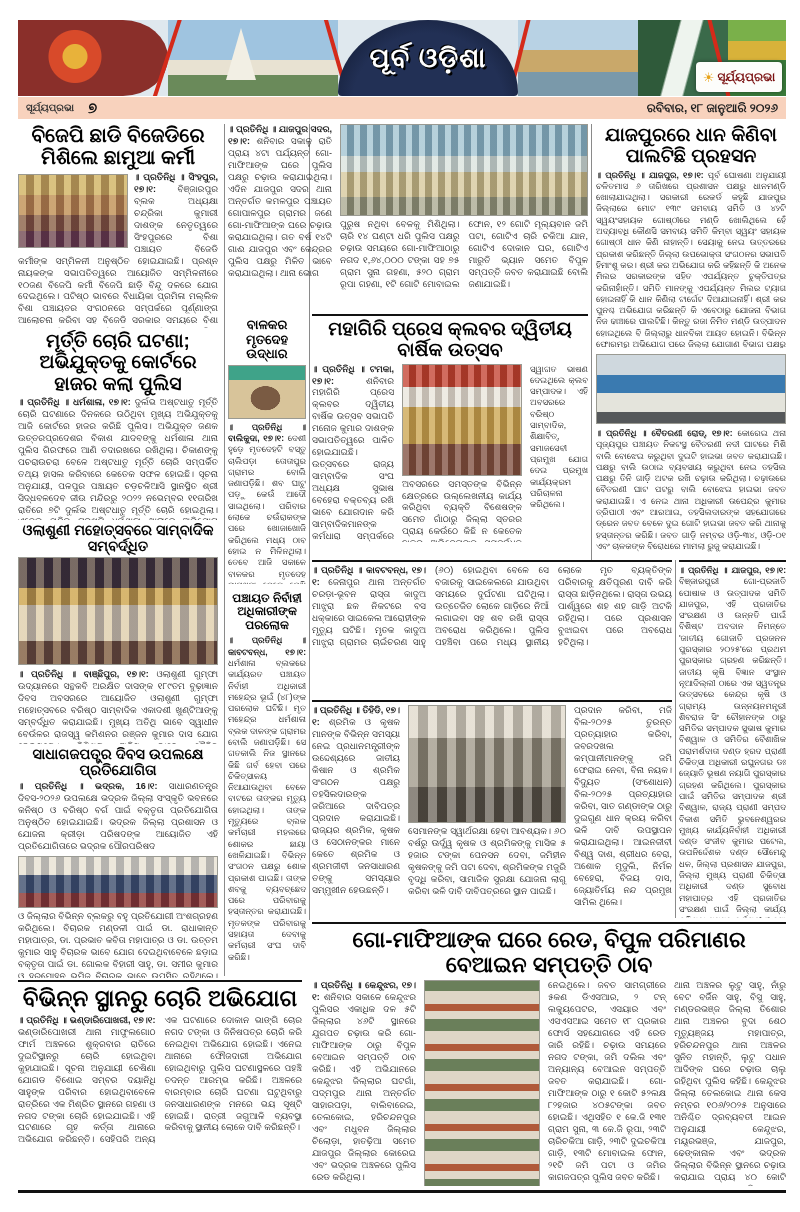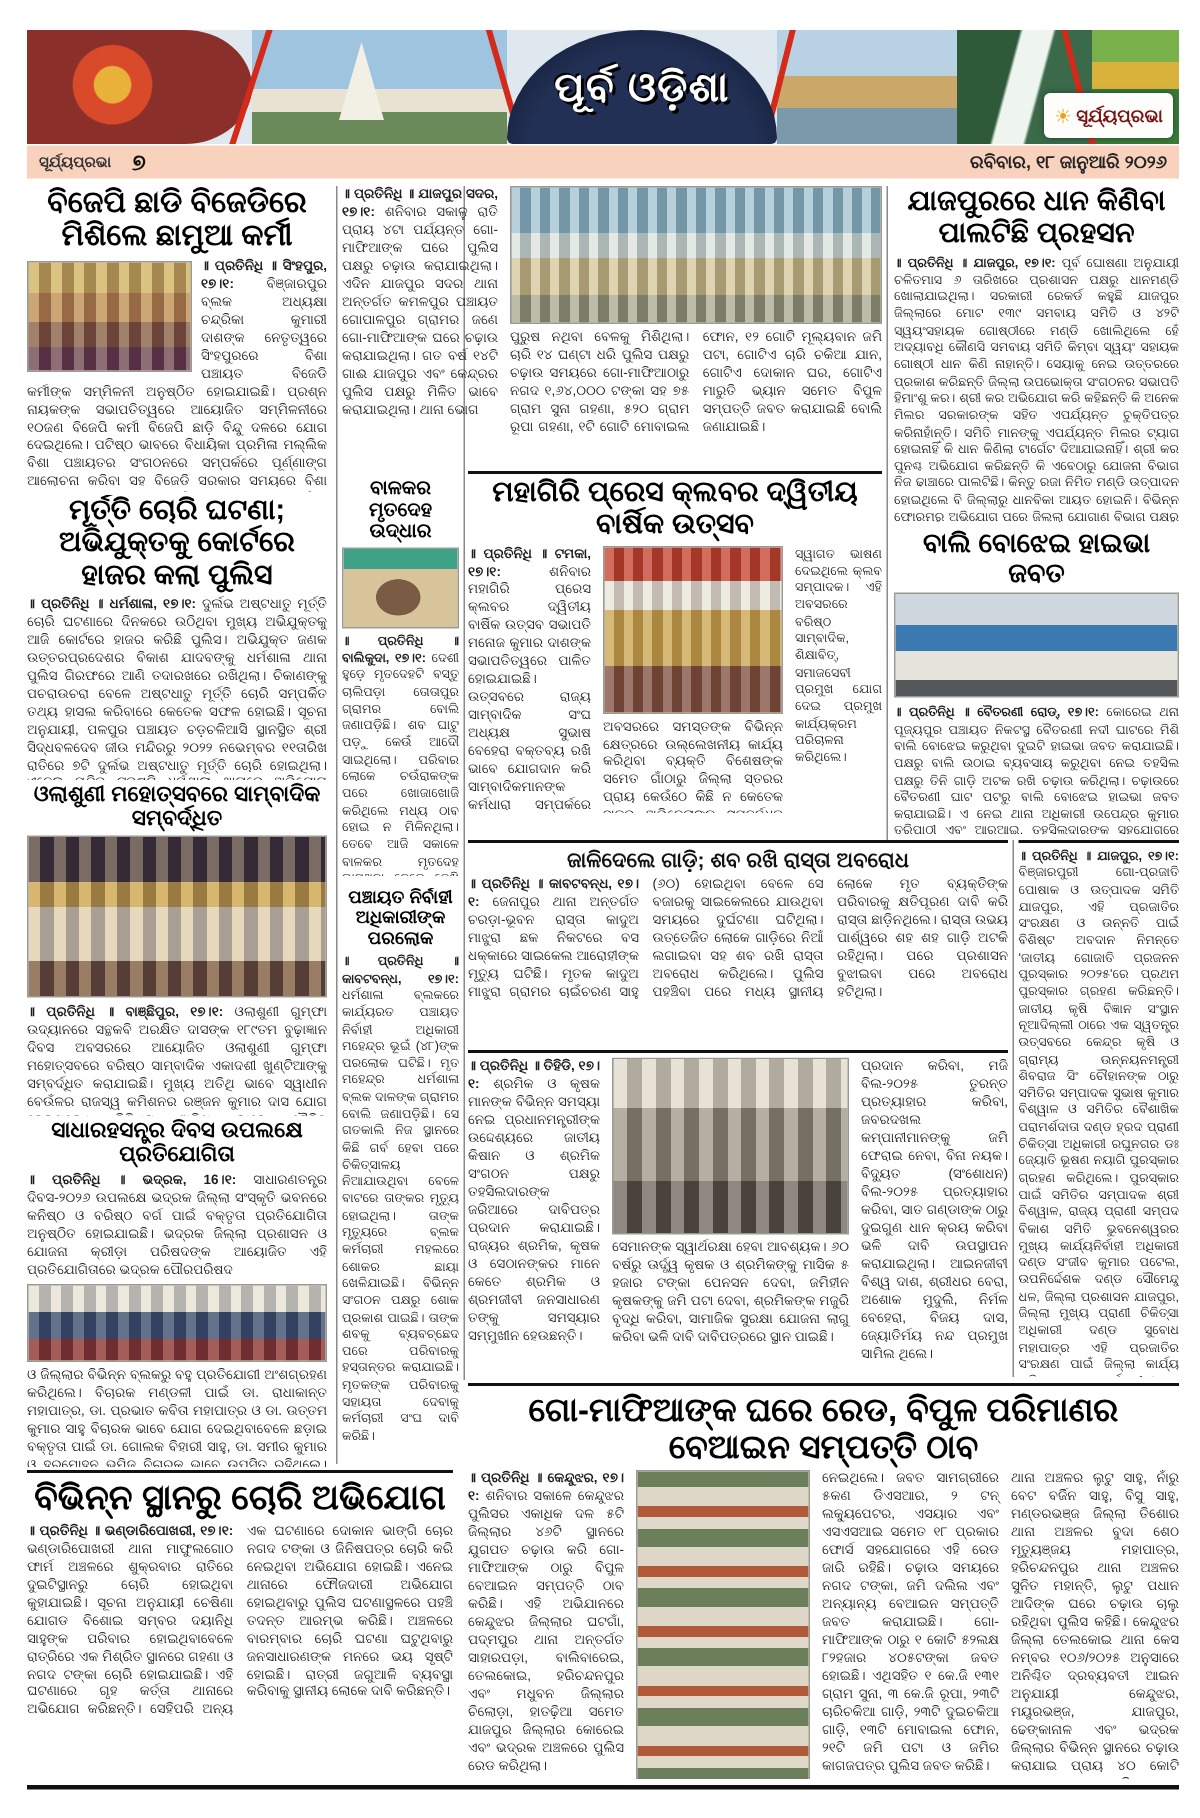--- a/index.html
+++ b/index.html
@@ -133,21 +133,21 @@
     <p class="bd"><b class="dl">॥ ପ୍ରତିନିଧି ॥ ଧର୍ମଶାଳା, ୧୭।୧:</b> <span>ଦୁର୍ଲଭ ଅଷ୍ଟଧାତୁ ମୂର୍ତ୍ତି ଚୋରି ଘଟଣାରେ ଦିନକରେ ଉଠିଥିବା ମୁଖ୍ୟ ଅଭିଯୁକ୍ତକୁ ଆଜି କୋର୍ଟରେ ହାଜର କରିଛି ପୁଲିସ। ଅଭିଯୁକ୍ତ ଜଣକ ଉତ୍ତରପ୍ରଦେଶର ବିକାଶ ଯାଦବଙ୍କୁ ଧର୍ମଶାଳା ଥାନା ପୁଲିସ ଗିରଫରେ ଆଣି ତଦାରଖରେ ରଖିଥିଲା। ଚିକାଣଙ୍କୁ ପଚରାଉଚରା ବେଳେ ଅଷ୍ଟଧାତୁ ମୂର୍ତ୍ତି ଚୋରି ସମ୍ପର୍କିତ ତଥ୍ୟ ହାସଲ କରିବାରେ କେତେକ ସଫଳ ହୋଇଛି। ସୂଚନା ଅନୁଯାୟୀ, ପଳପୁର ପଞ୍ଚାୟତ ଚଡ଼ଚଳିଆସି ସ୍ଥାନସ୍ଥିତ ଶ୍ରୀ ସିଦ୍ଧବଳଦେବ ଜୀଉ ମନ୍ଦିରରୁ ୨୦୨୨ ନଭେମ୍ବର ୧୧ତାରିଖ ରାତିରେ ୭ଟି ଦୁର୍ଲଭ ଅଷ୍ଟଧାତୁ ମୂର୍ତ୍ତି ଚୋରି ହୋଇଥିଲା। ଏନେଇ ମନ୍ଦିର ଟ୍ରଷ୍ଟି ଧର୍ମଶାଳା ଥାନାରେ ଅଭିଯୋଗ କରିଥିଲେ। ଧର୍ମଶାଳା ପୁଲିସ ଏନେଇ ୬୦୧/୨୨ରେ ଏକ ମାମଲା ରୁଜୁ କରି ଘଟନା ତଦନ୍ତ କରି ଦୃଢ ହୋଇ ଚଳିଥିଲା। ତେବେ କିଛି ଦିନ ତଳେ ଉତ୍ତରପ୍ରଦେଶରୁ ପୁଲିସ ବିକାଶଙ୍କୁ ଗିରଫ କରିବାରେ ସମର୍ଥ ହୋଇଥିଲା।</span></p>
   </div>
 
   <div class="art" style="left:18px;top:522px;width:200px;height:222px;">
     <h2 class="hl" style="font-size:14.5px;">ଓଲାଶୁଣୀ ମହୋତ୍ସବରେ ସାମ୍ବାଦିକ ସମ୍ବର୍ଦ୍ଧିତ</h2>
     <div class="photo ph-evening" style="width:200px;height:108px;margin:2px 0 4px 0;"></div>
     <p class="bd"><b class="dl">॥ ପ୍ରତିନିଧି ॥ ବାଞ୍ଛିପୁର, ୧୭।୧:</b> <span>ଓଲାଶୁଣୀ ଗୁମ୍ଫା ଉଦ୍ୟାନରେ ସନ୍ଥକବି ଅରକ୍ଷିତ ଦାସଙ୍କ ୧୮୯ତମ ବୁଢ଼ାଜ୍ଞାନ ଦିବସ ଅବସରରେ ଆୟୋଜିତ ଓଲାଶୁଣୀ ଗୁମ୍ଫା ମହୋତ୍ସବରେ ବରିଷ୍ଠ ସାମ୍ବାଦିକ ଏକାଦଶୀ ଖୁଣ୍ଟିଆଙ୍କୁ ସମ୍ବର୍ଦ୍ଧିତ କରାଯାଇଛି। ମୁଖ୍ୟ ଅତିଥି ଭାବେ ସ୍ୱାଧୀନ ବେଉଁଳର ରାଜସ୍ୱ କମିଶନର ରଞ୍ଜନ କୁମାର ଦାସ ଯୋଗ ଦେଇଥିଲେ। ବିଶିଷ୍ଟ ଅତିଥି ଭାବେ ବୈଦିକ ବିଶ୍ୱବିଦ୍ୟାଳୟର ପୂର୍ବତନ କୁଳପତି ଡ. ହରିହର କାନ୍ଦୁରୀ ଓ ବରିଷ୍ଠ ସମାଜିକ ନିର୍ଦ୍ଦେଶକ ଯୋଗ ଦେଇଥିଲେ।</span></p>
   </div>
 
   <div class="art" style="left:18px;top:746px;width:200px;height:232px;">
-    <h2 class="hl" style="font-size:14.5px;">ସାଧାରହସନ୍ତ୍ର ଦିବସ ଉପଲକ୍ଷେ ପ୍ରତିଯୋଗିତା</h2>
+    <h2 class="hl" style="font-size:14.5px;">ସାଧାଗଜପତ୍ତ୍ର ଦିବସ ଉପଲକ୍ଷେ ପ୍ରତିଯୋଗିତା</h2>
     <p class="bd"><b class="dl">॥ ପ୍ରତିନିଧି ॥ ଭଦ୍ରକ, 16।୧:</b> <span>ସାଧାରଣତନ୍ତ୍ର ଦିବସ-୨୦୨୬ ଉପଲକ୍ଷେ ଭଦ୍ରକ ଜିଲ୍ଲା ସଂସ୍କୃତି ଭବନରେ କନିଷ୍ଠ ଓ ବରିଷ୍ଠ ବର୍ଗ ପାଇଁ ବକ୍ତୃତା ପ୍ରତିଯୋଗିତା ଅନୁଷ୍ଠିତ ହୋଇଯାଇଛି। ଭଦ୍ରକ ଜିଲ୍ଲା ପ୍ରଶାସନ ଓ ଯୋଜନା କ୍ରୀଡ଼ା ପରିଷଦଙ୍କ ଆୟୋଜିତ ଏହି ପ୍ରତିଯୋଗିତାରେ ଭଦ୍ରକ ପୌରପରିଷଦ</span></p>
     <div class="photo ph-hall" style="width:200px;height:52px;margin:3px 0;"></div>
     <p class="bd">ଓ ଜିଲ୍ଲାର ବିଭିନ୍ନ ବ୍ଲକରୁ ବହୁ ପ୍ରତିଯୋଗୀ ଅଂଶଗ୍ରହଣ କରିଥିଲେ। ବିଚାରକ ମଣ୍ଡଳୀ ପାଇଁ ଡା. ରାଧାକାନ୍ତ ମହାପାତ୍ର, ଡା. ପ୍ରଭାତ କବିତା ମହାପାତ୍ର ଓ ଡା. ଉତ୍ତମ କୁମାର ସାହୁ ବିଚାରକ ଭାବେ ଯୋଗ ଦେଇଥିବାବେଳେ ଛଡ଼ାଇ ବକ୍ତୃତା ପାଇଁ ଡା. ଗୋଲକ ବିହାରୀ ସାହୁ, ଡା. ସମୀର କୁମାର ଓ ହରମୋହନ ଭୂମିଜ ବିଚାରକ ଭାବେ ଉପସ୍ଥିତ ରହିଥିଲେ। ଏହି ପ୍ରତିଯୋଗିତାର କୃତୀ ଛାତ୍ରଛାତ୍ରୀମାନଙ୍କୁ ରୋଷଣୀ କପ୍, ପଦକ ପୁରସ୍କାର ସାଧାରଣତନ୍ତ୍ର ଦିବସରେ ପ୍ରଦାନ କରାଯିବ।</p>
   </div>
 
   <div class="hrule" style="left:18px;top:980px;width:284px;height:2px;"></div>
   <div class="art" style="left:18px;top:986px;width:284px;height:200px;">
     <h2 class="hl" style="font-size:23px;">ବିଭିନ୍ନ ସ୍ଥାନରୁ ଚୋରି ଅଭିଯୋଗ</h2>
     <div class="bd cols2"><b class="dl">॥ ପ୍ରତିନିଧି ॥ ଭଣ୍ଡାରିପୋଖରୀ, ୧୭।୧:</b> <span>ଭଣ୍ଡାରିପୋଖରୀ ଥାନା ମାଫୁଲଗୋଠ ଫାର୍ମ ଅଞ୍ଚଳରେ ଶୁକ୍ରବାର ରାତିରେ ଦୁଇଟିସ୍ଥାନରୁ ଚୋରି ହୋଇଥିବା କୁହାଯାଇଛି। ସୂଚନା ଅନୁଯାୟୀ ଚେଷିଣା ଯୋଗଡ ବିଶୋଇ ସମ୍ବର ଦୟାନିଧି ସାହୁଙ୍କ ପରିବାର ହୋଇଥିବାବେଳେ ରାତ୍ରିରେ ଏକ ମିଶ୍ରିତ ସ୍ଥାନରେ ଗହଣା ଓ ନଗଦ ଟଙ୍କା ଚୋରି ହୋଇଯାଇଛି। ଏହି ଘଟଣାରେ ଗୃହ କର୍ତ୍ତା ଥାନାରେ ଅଭିଯୋଗ କରିଛନ୍ତି। ସେହିପରି ଅନ୍ୟ ଏକ ଘଟଣାରେ ଦୋକାନ ଭାଙ୍ଗି ଚୋର ନଗଦ ଟଙ୍କା ଓ ଜିନିଷପତ୍ର ଚୋରି କରି ନେଇଥିବା ଅଭିଯୋଗ ହୋଇଛି। ଏନେଇ ଥାନାରେ ଫୌଜଦାରୀ ଅଭିଯୋଗ ହୋଇଥିବାରୁ ପୁଲିସ ଘଟଣାସ୍ଥଳରେ ପହଞ୍ଚି ତଦନ୍ତ ଆରମ୍ଭ କରିଛି। ଅଞ୍ଚଳରେ ବାରମ୍ବାର ଚୋରି ଘଟଣା ଘଟୁଥିବାରୁ ଜନସାଧାରଣଙ୍କ ମନରେ ଭୟ ସୃଷ୍ଟି ହୋଇଛି। ରାତ୍ରୀ ଜଗୁଆଳି ବ୍ୟବସ୍ଥା କରିବାକୁ ସ୍ଥାନୀୟ ଲୋକେ ଦାବି କରିଛନ୍ତି।</span></div>
   </div>
@@ -181,21 +181,20 @@
       <div style="flex:1;">
         <div class="photo ph-stage" style="width:100%;height:112px;margin-bottom:3px;"></div>
         <p class="bd">ଅବସରରେ ସମସ୍ତଙ୍କ ବିଭିନ୍ନ କ୍ଷେତ୍ରରେ ଉଲ୍ଲେଖନୀୟ କାର୍ଯ୍ୟ କରିଥିବା ବ୍ୟକ୍ତି ବିଶେଷଙ୍କ ସମେତ ଗାଁଠାରୁ ଜିଲ୍ଲା ସ୍ତରର ପ୍ରାୟ କେଉଁଠେ କିଛି ନ କେତେକ ଛାତ୍ର ଅଭିନେତାଙ୍କୁ ସମ୍ବର୍ଦ୍ଧିତ କରାଯାଇଥିଲା।</p>
       </div>
       <p class="bd" style="width:58px;flex:0 0 auto;font-size:8.5px;">ସ୍ୱାଗତ ଭାଷଣ ଦେଇଥିଲେ କ୍ଲବ ସମ୍ପାଦକ। ଏହି ଅବସରରେ ବରିଷ୍ଠ ସାମ୍ବାଦିକ, ଶିକ୍ଷାବିତ୍, ସମାଜସେବୀ ପ୍ରମୁଖ ଯୋଗ ଦେଇ ପ୍ରମୁଖ କାର୍ଯ୍ୟକ୍ରମ ପରିଚାଳନା କରିଥିଲେ।</p>
     </div>
   </div>
 
   <div class="hrule" style="left:312px;top:560px;width:360px;height:2px;"></div>
   <div class="art" style="left:312px;top:565px;width:360px;height:133px;">
-    <div class="sub" style="font-size:14px;">ଜାଳିଦେଲେ ଗାଡ଼ି; ଶବ ରଖି ରାସ୍ତା ଅବରୋଧ</div>
     <div class="bd cols3"><b class="dl">॥ ପ୍ରତିନିଧି ॥ କାବଟବନ୍ଧ, ୧୭।୧:</b> <span>ଜେନାପୁର ଥାନା ଅନ୍ତର୍ଗତ ଚରଡ଼ା-ଭୂବନ ରାସ୍ତା କାଦୁଅ ମାଝୁରା ଛକ ନିକଟରେ ବସ ଧକ୍କାରେ ସାଇକେଲ ଆରୋହୀଙ୍କ ମୃତ୍ୟୁ ଘଟିଛି। ମୃତକ କାଦୁଅ ମାଝୁରା ଗ୍ରାମର ଚାଇଁଚରଣ ସାହୁ (୬୦) ହୋଇଥିବା ବେଳେ ସେ ବଜାରକୁ ସାଇକେଲରେ ଯାଉଥିବା ସମୟରେ ଦୁର୍ଘଟଣା ଘଟିଥିଲା। ଉତ୍ତେଜିତ ଲୋକେ ଗାଡ଼ିରେ ନିଆଁ ଲଗାଇବା ସହ ଶବ ରଖି ରାସ୍ତା ଅବରୋଧ କରିଥିଲେ। ପୁଲିସ ପହଞ୍ଚିବା ପରେ ମଧ୍ୟ ସ୍ଥାନୀୟ ଲୋକେ ମୃତ ବ୍ୟକ୍ତିଙ୍କ ପରିବାରକୁ କ୍ଷତିପୂରଣ ଦାବି କରି ରାସ୍ତା ଛାଡ଼ିନଥିଲେ। ରାସ୍ତା ଉଭୟ ପାର୍ଶ୍ୱରେ ଶହ ଶହ ଗାଡ଼ି ଅଟକି ରହିଥିଲା। ପରେ ପ୍ରଶାସନ ବୁଝାଇବା ପରେ ଅବରୋଧ ହଟିଥିଲା।</span></div>
   </div>
 
   <div class="hrule" style="left:312px;top:700px;width:360px;height:2px;"></div>
   <div class="art" style="left:312px;top:705px;width:360px;height:213px;">
     <div class="flexrow">
       <p class="bd" style="width:88px;flex:0 0 auto;"><b class="dl">॥ ପ୍ରତିନିଧି ॥ ତିହିଡି, ୧୭।୧:</b> <span>ଶ୍ରମିକ ଓ କୃଷକ ମାନଙ୍କ ବିଭିନ୍ନ ସମସ୍ୟା ନେଇ ପ୍ରଧାନମନ୍ତ୍ରୀଙ୍କ ଉଦ୍ଦେଶ୍ୟରେ ଜାତୀୟ କିଷାନ ଓ ଶ୍ରମିକ ସଂଗଠନ ପକ୍ଷରୁ ତହସିଲଦାରଙ୍କ ଜରିଆରେ ଦାବିପତ୍ର ପ୍ରଦାନ କରାଯାଇଛି। ରାଜ୍ୟର ଶ୍ରମିକ, କୃଷକ ଓ ସେଠାନଙ୍କର ମାନେ କେତେ ଶ୍ରମିକ ଓ ଶ୍ରମଜୀବୀ ଜନସାଧାରଣ ତଙ୍କୁ ସମସ୍ୟାର ସମ୍ମୁଖୀନ ହେଉଛନ୍ତି।</span></p>
       <div style="flex:0 0 158px;">
         <div class="photo ph-handover" style="width:158px;height:118px;margin-bottom:3px;"></div>
         <p class="bd">ସେମାନଙ୍କ ସ୍ୱାର୍ଥରକ୍ଷା ହେବା ଆବଶ୍ୟକ। ୬୦ ବର୍ଷରୁ ଊର୍ଦ୍ଧ୍ୱ କୃଷକ ଓ ଶ୍ରମିକଙ୍କୁ ମାସିକ ୫ ହଜାର ଟଙ୍କା ପେନସନ ଦେବା, ଜମିହୀନ କୃଷକଙ୍କୁ ଜମି ପଟା ଦେବା, ଶ୍ରମିକଙ୍କ ମଜୁରି ବୃଦ୍ଧି କରିବା, ସାମାଜିକ ସୁରକ୍ଷା ଯୋଜନା ଲାଗୁ କରିବା ଭଳି ଦାବି ଦାବିପତ୍ରରେ ସ୍ଥାନ ପାଇଛି।</p>
@@ -208,21 +207,20 @@
   <div class="art" style="left:679px;top:565px;width:107px;height:353px;">
     <p class="bd" style="font-size:8.5px;"><b class="dl">॥ ପ୍ରତିନିଧି ॥ ଯାଜପୁର, ୧୭।୧:</b> <span>ବିଞ୍ଜାରପୁରୀ ଗୋ-ପ୍ରଜାତି ପୋଷାକ ଓ ଉତ୍ପାଦକ ସମିତି ଯାଜପୁର, ଏହି ପ୍ରଜାତିର ସଂରକ୍ଷଣ ଓ ଉନ୍ନତି ପାଇଁ ବିଶିଷ୍ଟ ଅବଦାନ ନିମନ୍ତେ 'ଜାତୀୟ ଗୋଜାତି ପ୍ରଜନନ ପୁରସ୍କାର ୨୦୨୫'ରେ ପ୍ରଥମ ପୁରସ୍କାର ଗ୍ରହଣ କରିଛନ୍ତି। ଜାତୀୟ କୃଷି ବିଜ୍ଞାନ ସଂସ୍ଥାନ ନୂଆଦିଲ୍ଲୀ ଠାରେ ଏକ ସ୍ୱତନ୍ତ୍ର ଉତ୍ସବରେ କେନ୍ଦ୍ର କୃଷି ଓ ଗ୍ରାମ୍ୟ ଉନ୍ନୟନମନ୍ତ୍ରୀ ଶିବରାଜ ସିଂ ଚୌହାନଙ୍କ ଠାରୁ ସମିତିର ସମ୍ପାଦକ ସୁଭାଷ କୁମାର ବିଶ୍ୱାଳ ଓ ସମିତିର ବୈଶାଖିକ ପରାମର୍ଶଦାତା ଦଣ୍ଡ ହ୍ରଦ ପ୍ରାଣୀ ଚିକିତ୍ସା ଅଧିକାରୀ ରଘୁନଗର ଡଃ ଜ୍ୟୋତି ଭୂଷଣ ନୟାଗି ପୁରସ୍କାର ଗ୍ରହଣ କରିଥିଲେ। ପୁରସ୍କାର ପାଇଁ ସମିତିର ସମ୍ପାଦକ ଶ୍ରୀ ବିଶ୍ୱାଳ, ରାଜ୍ୟ ପ୍ରାଣୀ ସମ୍ପଦ ବିକାଶ ସମିତି ଭୁବନେଶ୍ୱରର ମୁଖ୍ୟ କାର୍ଯ୍ୟନିର୍ବାହୀ ଅଧିକାରୀ ଦଣ୍ଡ ସଂଜୀବ କୁମାର ପଟେଲ, ଉପନିର୍ଦ୍ଦେଶକ ଦଣ୍ଡ ସୌମେନ୍ଦୁ ଧଳ, ଜିଲ୍ଲା ପ୍ରଶାସନ ଯାଜପୁର, ଜିଲ୍ଲା ମୁଖ୍ୟ ପ୍ରାଣୀ ଚିକିତ୍ସା ଅଧିକାରୀ ଦଣ୍ଡ ସୁବୋଧ ମହାପାତ୍ର ଏହି ପ୍ରଜାତିର ସଂରକ୍ଷଣ ପାଇଁ ଜିଲ୍ଲା କାର୍ଯ୍ୟ କରିଥିବା ସମସ୍ତ କର୍ମଚାରୀ ଓ ଗୋ ପାଳକଙ୍କୁ ଶ୍ରେୟ ଦେଇଛନ୍ତି।</span></p>
   </div>
 
   <div class="art" style="left:596px;top:124px;width:190px;height:224px;">
     <h2 class="hl" style="font-size:19px;text-align:center;">ଯାଜପୁରରେ ଧାନ କିଣିବା ପାଲଟିଛି ପ୍ରହସନ</h2>
     <p class="bd" style="font-size:8.5px;"><b class="dl">॥ ପ୍ରତିନିଧି ॥ ଯାଜପୁର, ୧୭।୧:</b> <span>ପୂର୍ବ ଘୋଷଣା ଅନୁଯାୟୀ ଚଳିତମାସ ୬ ତାରିଖରେ ପ୍ରଶାସନ ପକ୍ଷରୁ ଧାନମଣ୍ଡି ଖୋଲାଯାଇଥିଲା। ସରକାରୀ ରେକର୍ଡ କହୁଛି ଯାଜପୁର ଜିଲ୍ଲାରେ ମୋଟ ୧୩୯ ସମବାୟ ସମିତି ଓ ୪୨ଟି ସ୍ୱୟଂସହାୟକ ଗୋଷ୍ଠୀରେ ମଣ୍ଡି ଖୋଲିଥିଲେ ହେଁ ଅଦ୍ୟାବଧି କୌଣସି ସମବାୟ ସମିତି କିମ୍ବା ସ୍ୱୟଂ ସହାୟକ ଗୋଷ୍ଠୀ ଧାନ କିଣି ନାହାନ୍ତି। ସେୟାକୁ ନେଇ ଉତ୍ତରରେ ପ୍ରକାଶ କରିଛନ୍ତି ଜିଲ୍ଲା ଉପଭୋକ୍ତା ସଂଗଠନର ସଭାପତି ହିମାଂଶୁ କର। ଶ୍ରୀ କର ଅଭିଯୋଗ କରି କହିଛନ୍ତି କି ଅନେକ ମିଲର ସରକାରଙ୍କ ସହିତ ଏପର୍ଯ୍ୟନ୍ତ ଚୁକ୍ତିପତ୍ର କରିନାହାଁନ୍ତି। ସମିତି ମାନଙ୍କୁ ଏପର୍ଯ୍ୟନ୍ତ ମିଲର ଟ୍ୟାଗ ହୋଇନାହିଁ କି ଧାନ କିଣିଲା ଟାର୍ଗେଟ ଦିଆଯାଇନାହିଁ। ଶ୍ରୀ କର ପୁନଶ୍ଚ ଅଭିଯୋଗ କରିଛନ୍ତି କି ଏବେଠାରୁ ଯୋଜନା ବିଭାଗ ନିଜ ଢାଞ୍ଚାରେ ପାଲଟିଛି। କିନ୍ତୁ ରଜା ନିମିତ ମଣ୍ଡି ଉତ୍ପାଦନ ହୋଇଥିଲେ ବି ଜିଲ୍ଲାରୁ ଧାନବିକା ଆୟତ ହୋଇନି। ବିଭିନ୍ନ ଫୋରମରୁ ଅଭିଯୋଗ ପରେ ଜିଲ୍ଲା ଯୋଗାଣ ବିଭାଗ ପକ୍ଷରୁ ୧୫ଜଣଙ୍କୁ ଧାନ କିଣା ଆୟତ କରାଯିବ ବୋଲି କୁହାଯାଉଥିଲେ ବି ତାହା ହୋଇପାରିନି। ଧାନ ବିକିବାକୁ ଚାଷୀ ଅପେକ୍ଷା କରିଥିବାବେଳେ ମଝିରୁ ଚଷ୍ଟାଙ୍କୁ ସୁଯୋଗ ଏକ ଦୁର୍ମୂଲ୍ୟ କାରଣ ପାଲଟିଛି ବୋଲି କହିବାକୁ ମିଳିଛି। ଏଥିରେ ଜିଲ୍ଲାପାଳ ହସ୍ତକ୍ଷେପ କରି ଶୀଘ୍ର ଧାନ କିଣିବାକୁ ଜିଲ୍ଲା ଉପଭୋକ୍ତା ସଂଗଠନ ସଭାପତି ଶ୍ରୀ କର ଦାବି କରିଛନ୍ତି।</span></p>
   </div>
 
   <div class="art" style="left:596px;top:352px;width:190px;height:204px;">
-    <h2 class="hl" style="font-size:18px;">ବାଲି ବୋଝେଇ ହାଇଭା ଜବତ</h2>
     <div class="photo ph-trucks" style="width:190px;height:70px;margin:2px 0 4px 0;"></div>
     <p class="bd" style="font-size:8.5px;"><b class="dl">॥ ପ୍ରତିନିଧି ॥ ବୈତରଣୀ ରୋଡ୍, ୧୭।୧:</b> <span>କୋରେଇ ଥନା ପୂଜ୍ୟପୁର ପଞ୍ଚାୟତ ନିକଟସ୍ଥ ବୈତରଣୀ ନଦୀ ଘାଟରେ ମିଶି ବାଲି ବୋଝେଇ କରୁଥିବା ଦୁଇଟି ହାଇଭା ଜବତ କରାଯାଇଛି। ପକ୍ଷରୁ ବାଲି ଉଠାଇ ବ୍ୟବସାୟ କରୁଥିବା ନେଇ ତହସିଲ ପକ୍ଷରୁ ତିନି ଗାଡ଼ି ଅଟକ ରଖି ଚଢ଼ାଉ କରିଥିଲା। ଚଢ଼ାଉରେ ବୈତରଣୀ ଘାଟ ପଟରୁ ବାଲି ବୋଝେଇ ହାଇଭା ଜବତ କରାଯାଇଛି। ଏ ନେଇ ଥାନା ଅଧିକାରୀ ଉପେନ୍ଦ୍ର କୁମାର ତ୍ରିପାଠୀ ଏବଂ ଆରଆଇ, ତହସିଲଦାରଙ୍କ ସହଯୋଗରେ ଡ୍ରେନ ଜବତ ବେଳେ ଦୁଇ ଗୋଟି ହାଇଭା ଜବତ କରି ଥାନାକୁ ହସ୍ତାନ୍ତର କରିଛି। ଜବତ ଗାଡ଼ି ନମ୍ବର ଓଡ଼ି-୩୪, ଓଡ଼ି-୦୧ ଏବଂ ଚାଳକଙ୍କ ବିରୋଧରେ ମାମଲା ରୁଜୁ କରାଯାଇଛି।</span></p>
   </div>
 
   <div class="hrule" style="left:312px;top:922px;width:474px;height:2px;"></div>
   <div class="art" style="left:312px;top:928px;width:474px;height:258px;">
     <h2 class="hl" style="font-size:22px;">ଗୋ-ମାଫିଆଙ୍କ ଘରେ ରେଡ, ବିପୁଳ ପରିମାଣର ବେଆଇନ ସମ୍ପତ୍ତି ଠାବ</h2>
     <div class="flexrow">
       <p class="bd" style="width:104px;flex:0 0 auto;"><b class="dl">॥ ପ୍ରତିନିଧି ॥ କେନ୍ଦୁଝର, ୧୭।୧:</b> <span>ଶନିବାର ସକାଳେ କେନ୍ଦୁଝର ପୁଲିସର ଏକାଧିକ ଦଳ ୫ଟି ଜିଲ୍ଲାର ୪୬ଟି ସ୍ଥାନରେ ଯୁଗପତ ଚଢ଼ାଉ କରି ଗୋ-ମାଫିଆଙ୍କ ଠାରୁ ବିପୁଳ ବେଆଇନ ସମ୍ପତ୍ତି ଠାବ କରିଛି। ଏହି ଅଭିଯାନରେ କେନ୍ଦୁଝର ଜିଲ୍ଲାର ଘଟଗାଁ, ପଦ୍ମପୁର ଥାନା ଅନ୍ତର୍ଗତ ସାହାରପଡ଼ା, ବାଲିବାରେଇ, ତେଲକୋଇ, ହରିଚନ୍ଦନପୁର ଏବଂ ମଧୁବନ ଜିଲ୍ଲାର ଚିଲୋଡ଼ା, ହାତଢ଼ିଆ ସମେତ ଯାଜପୁର ଜିଲ୍ଲାର କୋରେଇ ଏବଂ ଭଦ୍ରକ ଅଞ୍ଚଳରେ ପୁଲିସ ରେଡ କରିଥିଲା।</span></p>
       <div class="photo ph-seized" style="flex:0 0 116px;height:212px;"></div>

